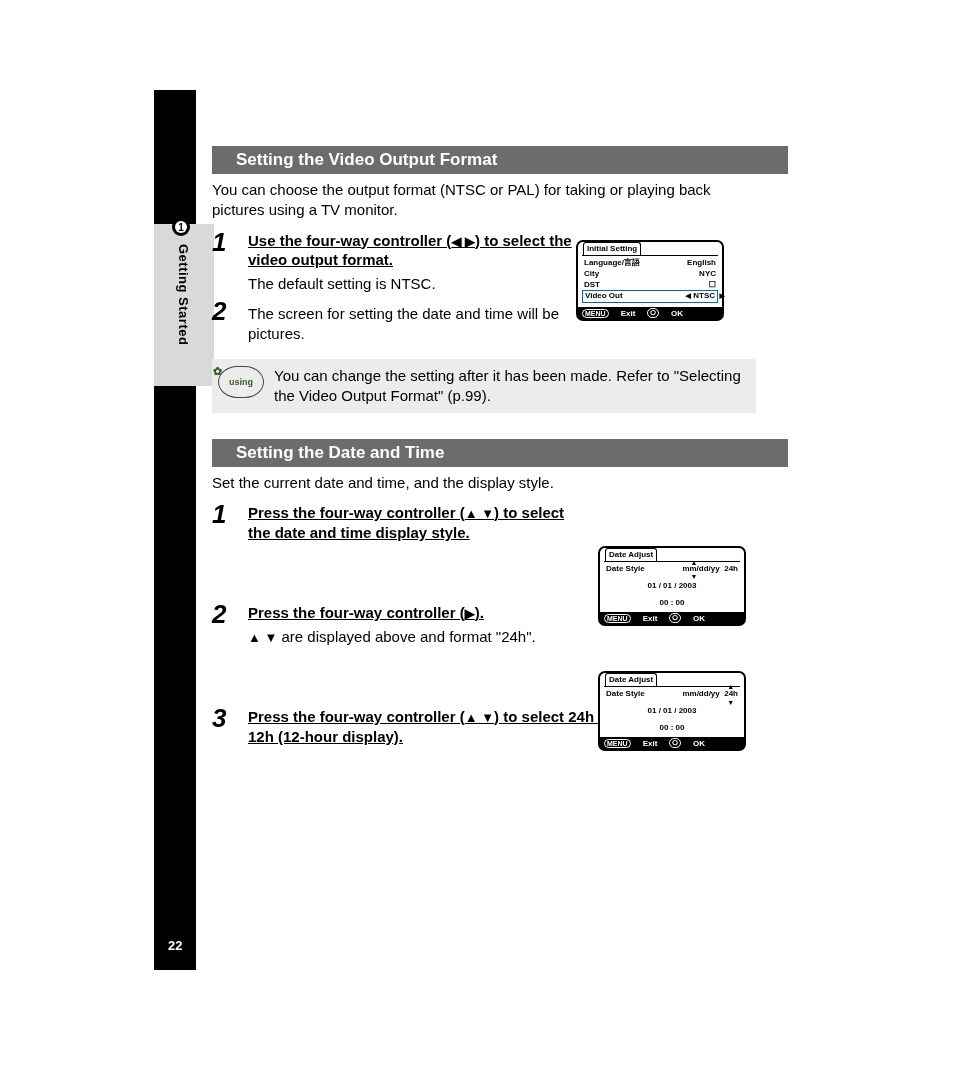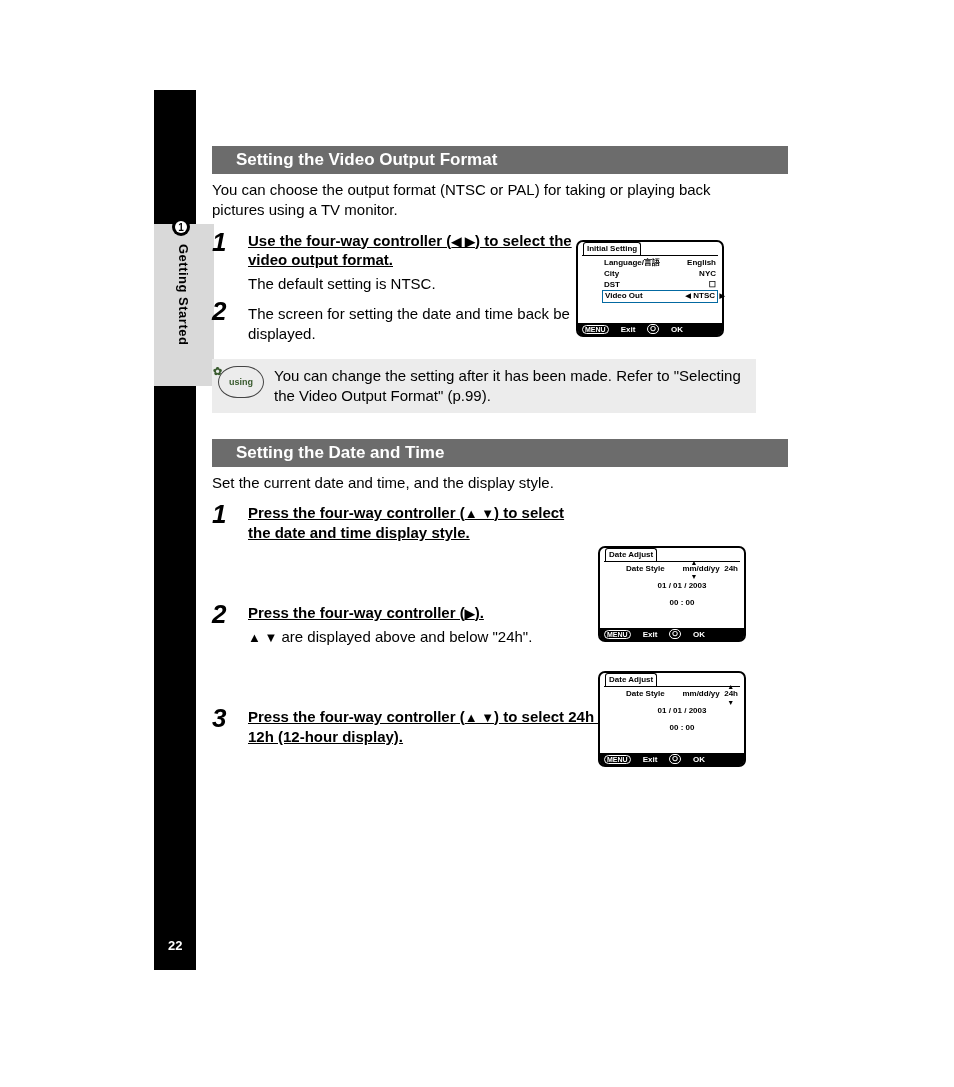--- a/index.html
+++ b/index.html
@@ -23,21 +23,21 @@
   .memo-icon{width:44px;height:30px;border:1.5px solid #444;border-radius:50%/60%;display:flex;align-items:center;justify-content:center;font-size:9px;font-weight:bold;color:#3a5b2f;position:relative;margin-right:10px;flex-shrink:0;}
   .memo-icon .leaf{position:absolute;left:-6px;top:-2px;font-size:11px;color:#3a5b2f;}
   .memo-text{font-size:15px;line-height:1.35;}
   .page-num{position:absolute;left:168px;top:938px;color:#fff;font-weight:bold;font-size:13px;}
 
   
   .lcd{position:absolute;width:144px;border:2px solid #000;border-radius:7px;font-family:Arial,sans-serif;color:#000;background:#fff;}
   .lcd-head{position:relative;height:14px;}
   .lcd-tab{position:absolute;top:0;left:5px;height:12px;font-size:8px;font-weight:bold;border:1px solid #000;border-bottom:none;padding:0 3px;background:#fff;border-top-left-radius:3px;border-top-right-radius:3px;line-height:11px;}
   .lcd-tabline{position:absolute;bottom:0;left:4px;right:4px;border-bottom:1px solid #000;}
-  .lcd-body{padding:2px 6px 20px 6px;font-size:8px;line-height:1.35;margin-left:20px;}
+  .lcd-body{padding:2px 6px 4px 6px;font-size:8px;line-height:1.35;}
   .lcd-row{display:flex;justify-content:space-between;}
   .lcd-row-left{font-weight:bold;}
   .lcd-row-right{font-weight:bold;position:relative;}
   .lcd-select{border:1px solid #0369a1;padding:0 2px;margin:0 -2px;}
   .lcd-foot{background:#000;color:#fff;display:flex;justify-content:flex-start;align-items:center;gap:12px;font-size:8px;font-weight:bold;padding:1px 4px;border-bottom-left-radius:4px;border-bottom-right-radius:4px;}
   .lcd-foot .badge{border:1px solid #fff;border-radius:6px;padding:0 2px;font-size:7px;}
   .sel-arrow{font-size:7px;}
   .tiny-arrow{font-size:7px;position:absolute;}
 </style>
 </head>
@@ -63,21 +63,21 @@
         <div class="step-title">
           <span>Use the four-way controller (</span><span class="arrows">◀ ▶</span><span>) to select the video output format.</span>
         </div>
         <div class="step-desc">The default setting is NTSC.</div>
       </div>
     </div>
 
     <div class="step">
       <div class="step-num">2</div>
       <div class="step-body" style="max-width:330px">
-        <div class="step-desc">The screen for setting the date and time back be displayed.</div>
+        <div class="step-desc">The screen for setting the date and time will be pictures.</div>
       </div>
     </div>
 
     <div class="memo-row">
       <div class="memo-icon">
         <span class="leaf">✿</span>
           <span>using</span>
       </div>
       <div class="memo-text">You can change the setting after it has been made. Refer to "Selecting the Video Output Format" (p.99).</div>
     </div>
@@ -94,21 +94,21 @@
       </div>
     </div>
 
     <div class="step" style="margin-top:30px;margin-bottom:60px">
       <div class="step-num">2</div>
       <div class="step-body" style="max-width:340px">
         <div class="step-title">
           <span>Press the four-way controller (</span><span class="arrows">▶</span><span>).</span>
         </div>
         <div class="step-desc">
-          <span class="arrows">▲ ▼</span><span> are displayed above and below "24h".</span>
+          <span class="arrows">▲ ▼</span><span> are displayed above and format "24h".</span>
         </div>
       </div>
     </div>
 
     <div class="step" style="margin-top:30px">
       <div class="step-num">3</div>
       <div class="step-body" style="max-width:500px">
         <div class="step-title">
           <span>Press the four-way controller (</span><span class="arrows">▲ ▼</span><span>) to select 24h (24-hour display) or 12h (12-hour display).</span>
         </div>

